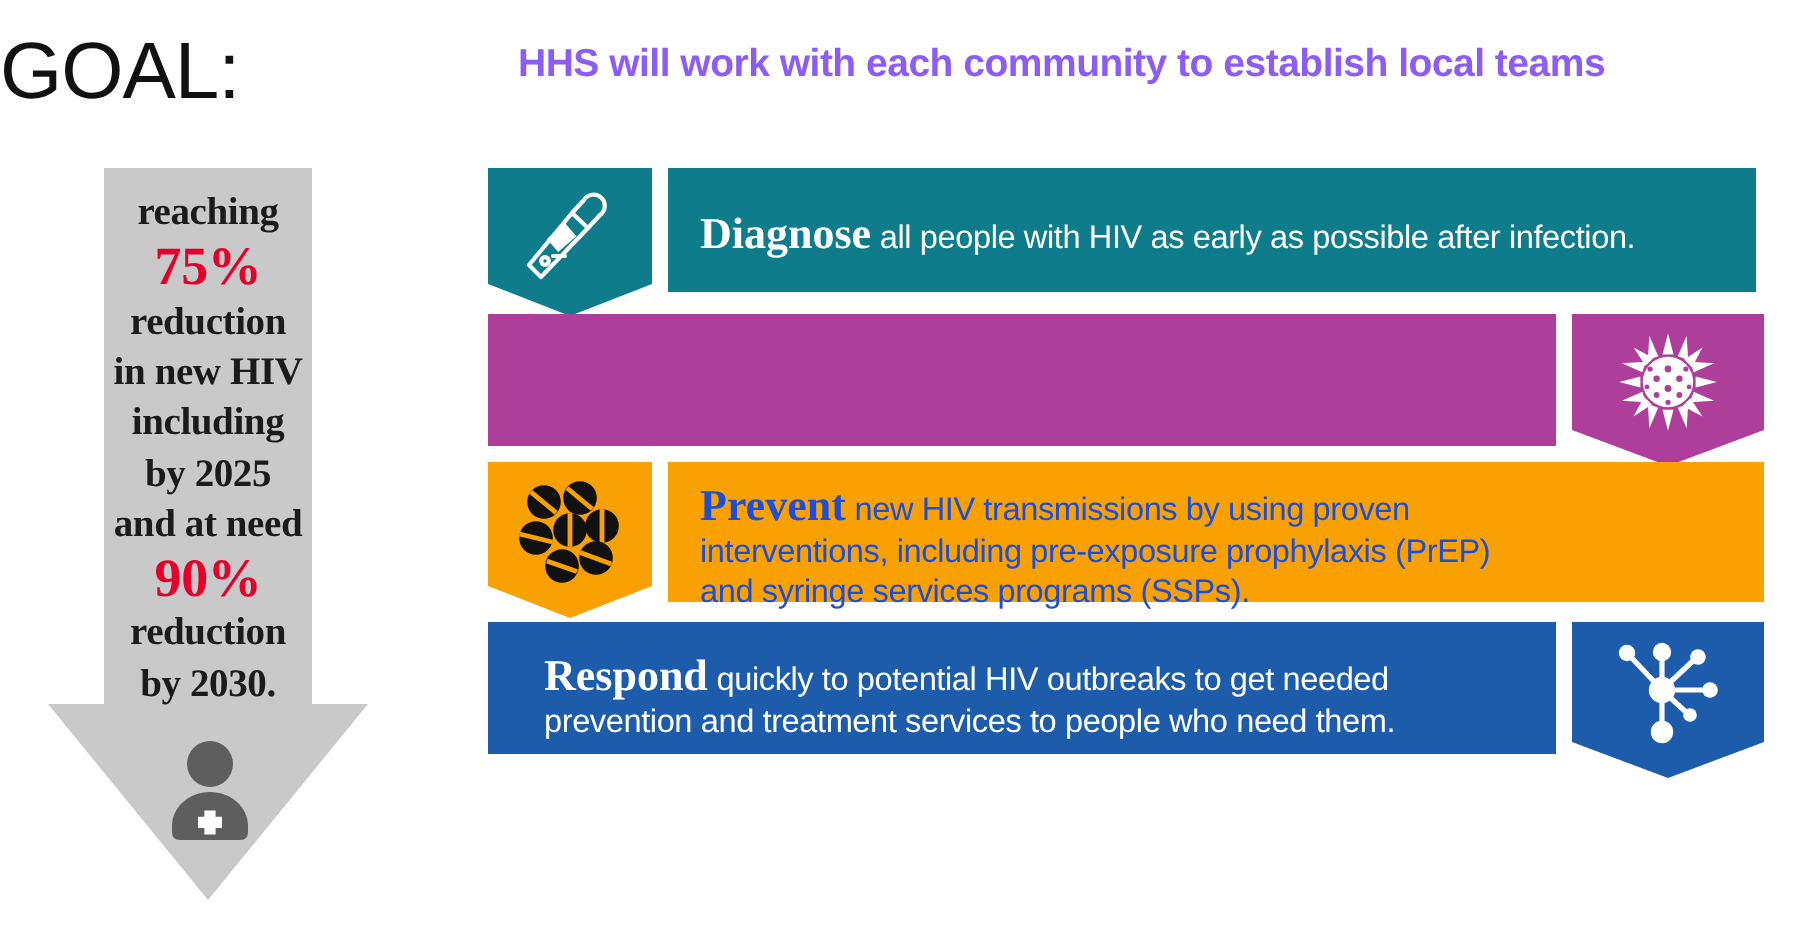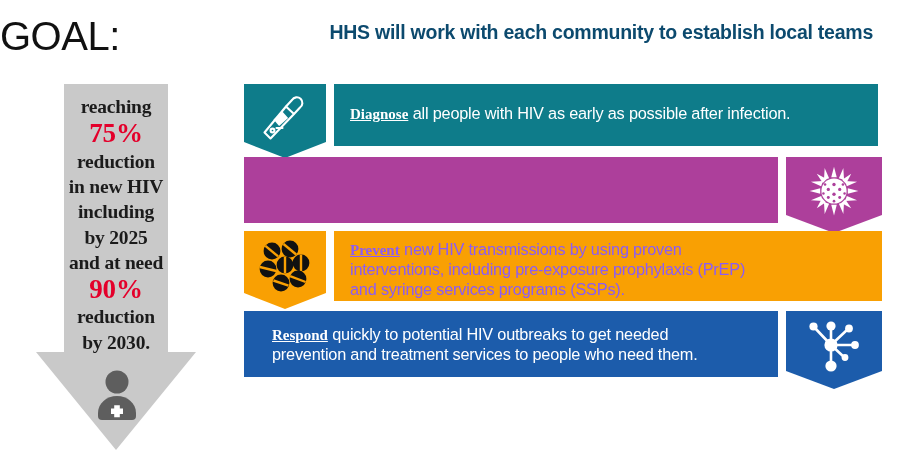--- a/index.html
+++ b/index.html
@@ -15,64 +15,63 @@
   #goal-col { position: absolute; left: 0; top: 0; width: 232px; height: 472px; }
 
   #goal-title {
     position: absolute; left: 0; top: 16px; width: 210px;
     text-align: left;
     font-family: "Liberation Sans", sans-serif;
     font-size: 40px; font-weight: 400; letter-spacing: -0.5px;
     color: #111111; line-height: 1;
   }
 
-  #arrow-wrap { position: absolute; left: 36px; top: 84px; width: 160px; height: 366px; }
+  #arrow-wrap { position: absolute; left: 24px; top: 84px; width: 160px; height: 366px; }
   #arrow-svg { position: absolute; left: 0; top: 0; }
 
   #goal-text {
     position: absolute; left: 0; top: 10px; width: 160px;
     text-align: center;
     font-family: "Liberation Serif", serif;
     font-weight: bold;
     font-size: 19.5px;
     line-height: 1.30;
     color: #1b1b1b;
     letter-spacing: -0.2px;
   }
   .pct { color: #e4002b; font-size: 27px; line-height: 1.08; display:block; }
 
   #person-icon { position: absolute; left: 58px; top: 286px; width: 46px; height: 52px; }
 
   
   #right-col { position: absolute; left: 238px; top: 0; width: 672px; height: 472px; }
 
   #headline {
-    position: absolute; left: 5px; top: 20px; width: 630px;
+    position: absolute; left: 21px; top: 20px; width: 630px;
     font-family: "Liberation Sans", sans-serif;
     font-weight: bold; font-size: 19.5px; line-height: 1.28;
-    color: #0c4a6e; letter-spacing: -0.25px; text-align: right;
+    color: #8b5cf6; letter-spacing: -0.25px;
   }
 
   .row { position: absolute; left: 0; }
 
   .bar-text {
     position: absolute;
     font-family: "Liberation Sans", sans-serif;
     font-size: 16.3px; line-height: 1.22;
     letter-spacing: -0.2px;
   }
   .bar-text b {
     font-family: "Liberation Serif", serif;
     font-weight: bold;
-    font-size: 15px;
+    font-size: 22px;
     letter-spacing: 0;
-    text-decoration: underline;
   }
   .light { color: #ffffff; }
-  .dark  { color: #8b5cf6; }
+  .dark  { color: #1d4ed8; }
 
   .icon-svg { position: absolute; }
 
   
   #row-diagnose { top: 84px;  width: 640px; height: 70px; }
   #row-treat    { top: 157px; width: 672px; height: 72px; }
   #row-prevent  { top: 231px; width: 672px; height: 78px; }
   #row-respond  { top: 311px; width: 672px; height: 74px; }
 </style>
 </head>

